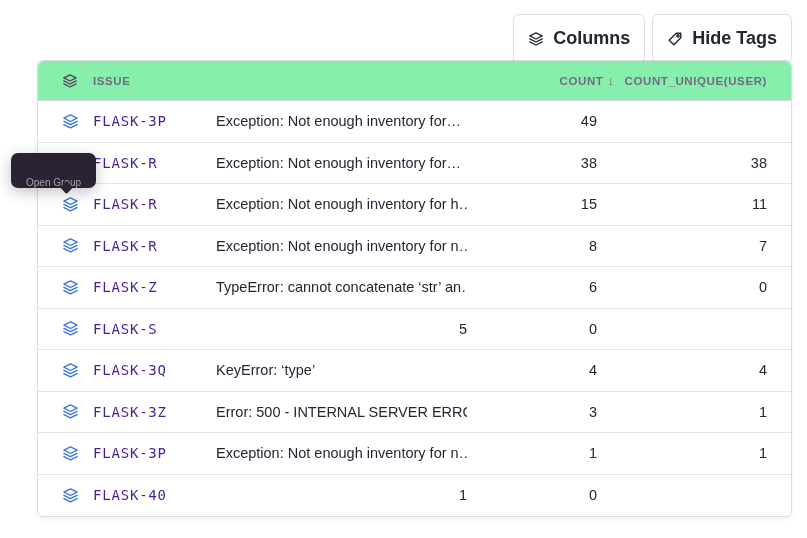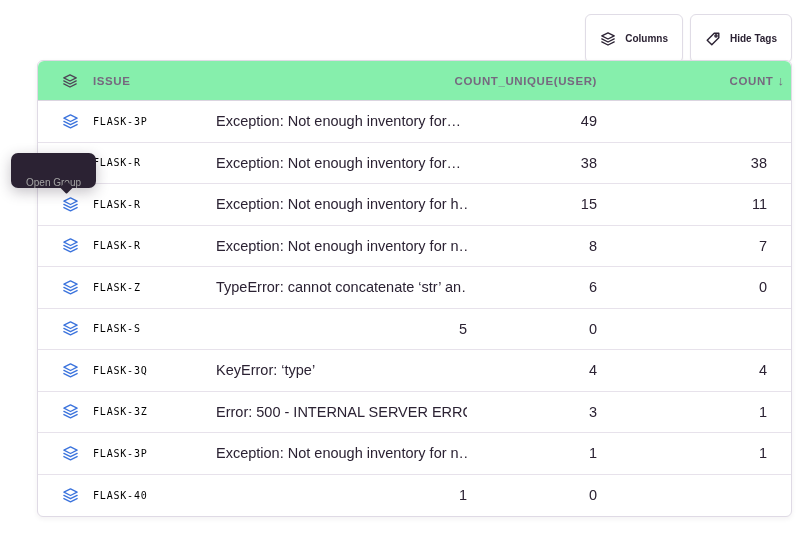--- a/index.html
+++ b/index.html
@@ -2,41 +2,41 @@
 <html><head>
 <meta charset="utf-8">
 <style>
   html,body{margin:0;padding:0;width:807px;height:538px;background:#fff;overflow:hidden;
     font-family:"Liberation Sans",sans-serif;position:relative;}
   *{box-sizing:border-box;}
 
   
   .toolbar{position:absolute;top:14px;right:15px;display:flex;gap:7px;}
   .btn{display:flex;align-items:center;gap:9px;height:49px;padding:0 14px;background:#fff;
-    border:1px solid #E0DCE6;border-radius:6px;font-family:inherit;font-size:10px;font-weight:700;
+    border:1px solid #E0DCE6;border-radius:6px;font-family:inherit;font-size:18px;font-weight:700;
     color:#2B2233;box-shadow:0 1px 2px rgba(43,34,51,.05);cursor:pointer;white-space:nowrap;}
   .btn svg{flex:0 0 auto;}
 
   
   .table-card{position:absolute;left:37px;top:60px;width:755px;height:457px;background:#fff;
     border:1px solid #DFDAE5;border-radius:6px;box-shadow:0 2px 5px rgba(43,34,51,.06);}
   .thead{display:grid;grid-template-columns:154px 1fr 130px 170px;align-items:center;height:40px;
     padding:0 24px;background:#86efac;border-bottom:1px solid #DBD5E0;border-radius:6px 6px 0 0;
     color:#76687F;font-size:11.5px;font-weight:700;letter-spacing:.6px;}
   .th-issue{display:flex;align-items:center;gap:15px;color:#76687F;}
   .th-issue .hdr-stack{color:#4D4455;display:flex;}
   .th-num{display:flex;align-items:center;justify-content:flex-end;gap:4px;white-space:nowrap;}
   .sort-arrow{font-size:13px;font-weight:400;margin-right:-17px;letter-spacing:0;}
 
   .tr{display:grid;grid-template-columns:154px 1fr 130px 170px;align-items:center;height:41.5px;
     padding:0 24px;border-bottom:1px solid #E7E2EB;font-size:14.5px;color:#2B2233;}
   .tr:last-child{border-bottom:none;}
   .td-issue{display:flex;align-items:center;gap:14px;min-width:0;}
   .stack-icon{color:#3C74DD;display:flex;cursor:pointer;}
-  .issue-link{color:#000000;font-family:"DejaVu Sans Mono",monospace;font-size:10px;
+  .issue-link{color:#4c1d95;font-family:"DejaVu Sans Mono",monospace;font-size:14px;
     letter-spacing:.8px;text-decoration:none;cursor:pointer;white-space:nowrap;}
   .td-title{overflow:hidden;white-space:nowrap;padding-right:8px;}
   .td-num{text-align:right;}
 
   
   .tooltip{position:absolute;left:11px;top:153px;height:35px;display:flex;align-items:flex-end;
     padding:0 15px;background:#2B2233;color:#a3a3a3;font-size:10px;border-radius:7px;
     box-shadow:0 4px 14px rgba(43,34,51,.28);z-index:10;white-space:nowrap;}
   .tooltip::after{content:"";position:absolute;left:51px;bottom:-4px;width:9px;height:9px;
     background:#2B2233;transform:rotate(45deg);border-radius:1px;}
@@ -73,25 +73,25 @@
         <svg viewBox="0 0 16 16" width="16" height="16" fill="none" stroke="currentColor" stroke-width="1.3" stroke-linecap="round" stroke-linejoin="round">
           <path d="M8 1.8 14.2 4.9 8 8 1.8 4.9Z"></path>
             <path d="M1.8 7.9 8 11l6.2-3.1"></path>
             <path d="M1.8 10.9 8 14l6.2-3.1"></path>
         </svg>
       </span>
       <span>ISSUE</span>
     </div>
     <div></div>
     <div class="th-num">
-      <span>COUNT_UNIQUE(USER)</span>
-    </div>
-    <div class="th-num">
       <span>COUNT</span>
       <span class="sort-arrow">↓</span>
+    </div>
+    <div class="th-num">
+      <span>COUNT_UNIQUE(USER)</span>
     </div>
   </div>
   <div>
   <div class="tr">
     <div class="td-issue">
       <span class="stack-icon">
         <svg viewBox="0 0 16 16" width="17" height="17" fill="none" stroke="currentColor" stroke-width="1.3" stroke-linecap="round" stroke-linejoin="round">
           <path d="M8 1.8 14.2 4.9 8 8 1.8 4.9Z"></path>
               <path d="M1.8 7.9 8 11l6.2-3.1"></path>
               <path d="M1.8 10.9 8 14l6.2-3.1"></path>

